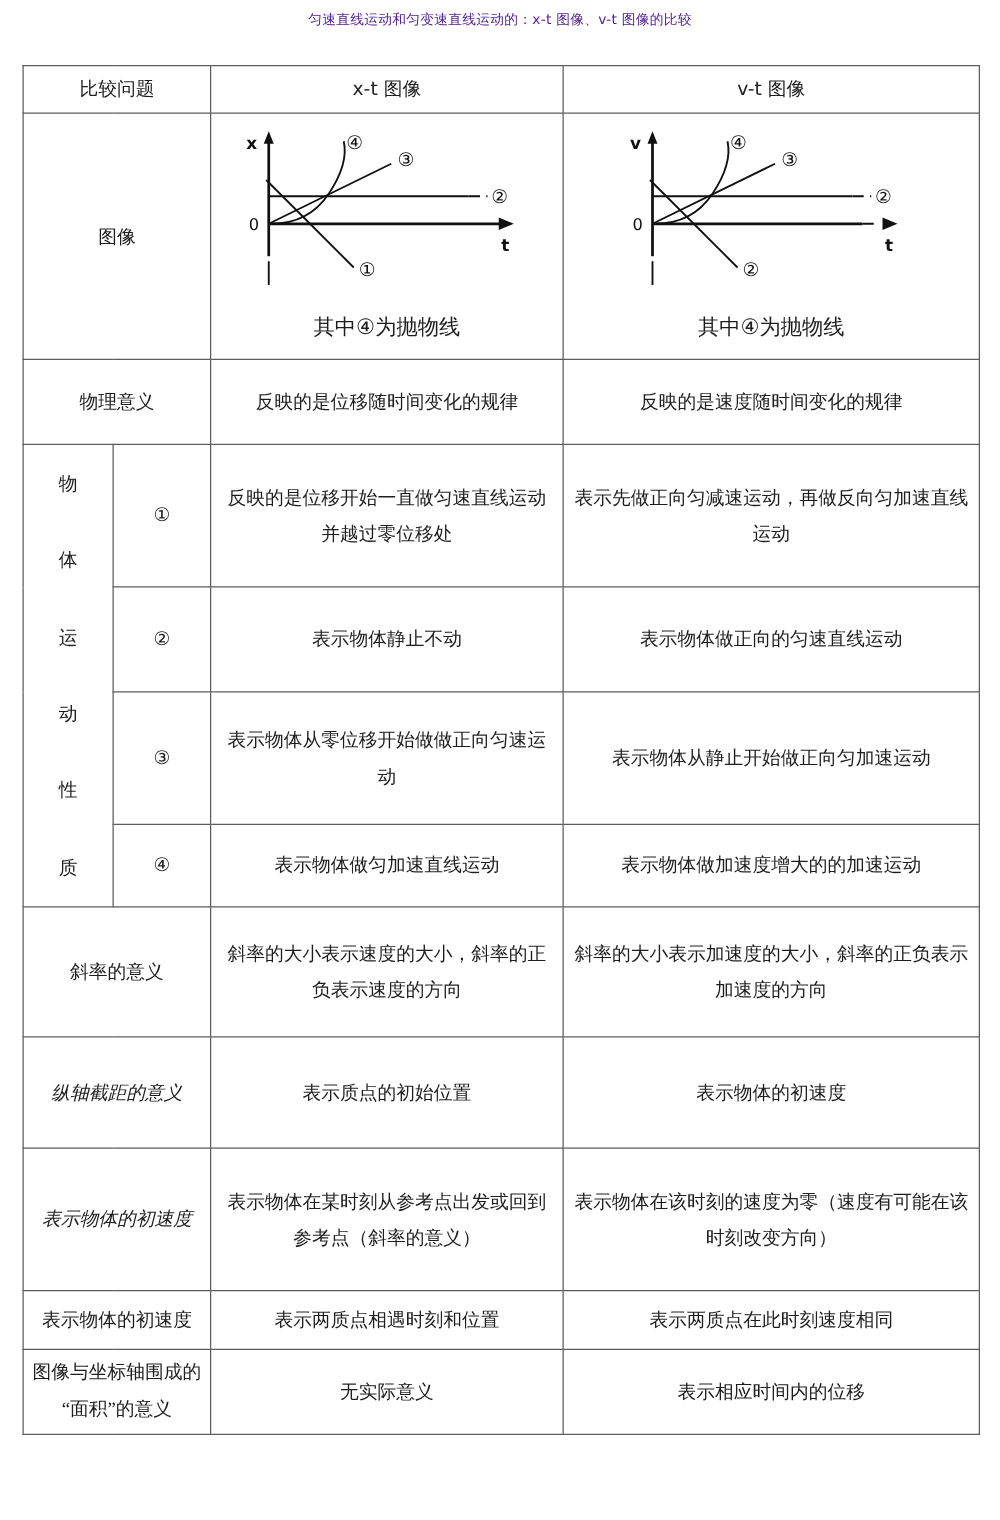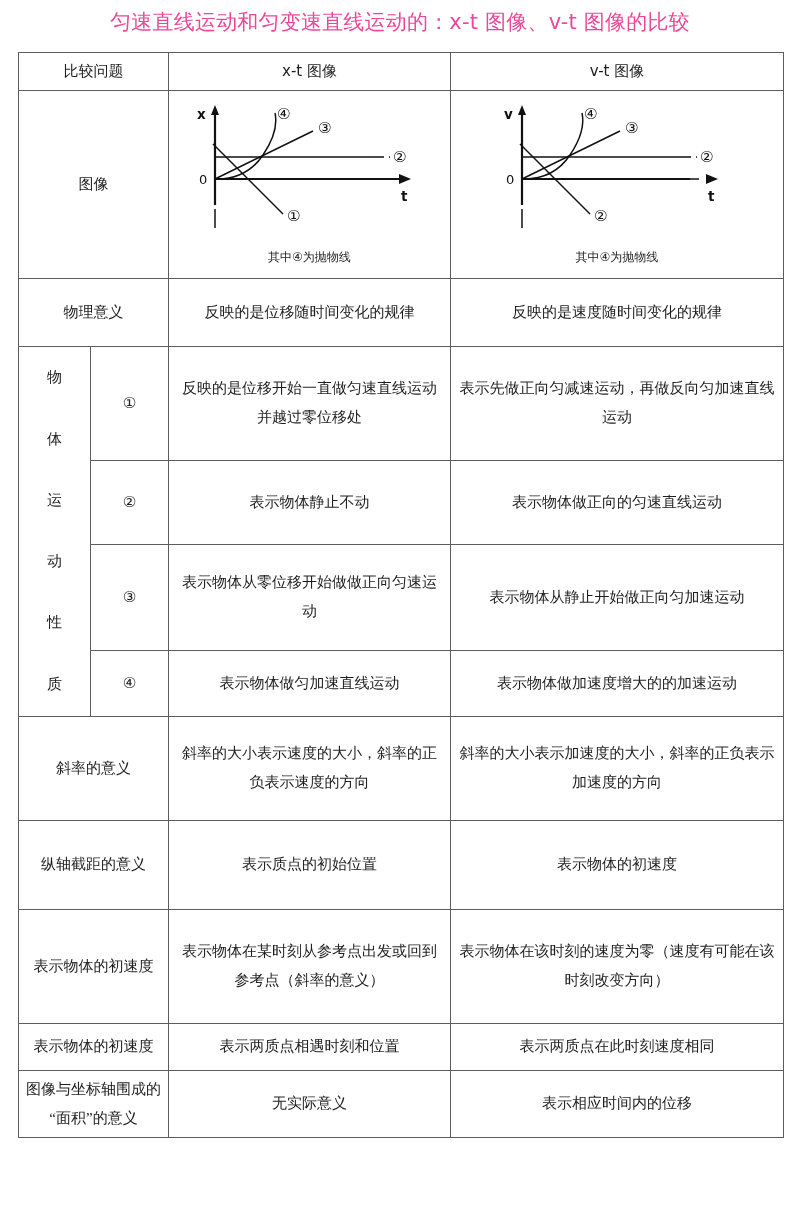--- a/index.html
+++ b/index.html
@@ -18,23 +18,23 @@
     position: relative;
     width: 800px;
     height: 1216px;
   }
   .title {
     position: absolute;
     top: 8px;
     left: 0;
     width: 800px;
     text-align: center;
-    font-size: 21px;
+    font-size: 11px;
     letter-spacing: 0.2px;
-    color: #ec4899;
+    color: #4c1d95;
     white-space: nowrap;
   }
   table.main {
     position: absolute;
     left: 18px;
     top: 52px;
     width: 765px;
     border-collapse: collapse;
     table-layout: fixed;
   }
@@ -47,21 +47,21 @@
     padding: 4px 6px;
     line-height: 1.95;
   }
   
   col.c-label   { width: 72px; }
   col.c-num     { width: 78px; }
   col.c-xt      { width: 282px; }
   col.c-vt      { width: 333px; }
 
   .hdr { font-size: 15.5px; }
-  .small-label { font-size: 12px; line-height: 1.6; }
+  .small-label { font-size: 12px; line-height: 1.6; font-style: italic; }
   .tiny-label  { font-size: 11px; line-height: 1.55; }
   .num-cell { font-size: 15px; }
 
   .vert-label {
     font-size: 15.5px;
     line-height: 1.0;
     padding: 0 !important;
   }
   .vert-label .vstack {
     display: flex;
@@ -76,21 +76,21 @@
   .two-line { line-height: 2.25; }
 
   .graph-cell { padding: 6px 0 8px 0 !important; }
   .graph-wrap {
     display: flex;
     flex-direction: column;
     align-items: center;
   }
   .graph-caption {
     margin-top: 14px;
-    font-size: 12px;
+    font-size: 17px;
   }
   svg { display: block; }
   .ax { stroke: #111; stroke-width: 2.2; fill: none; }
   .curve { stroke: #111; stroke-width: 1.5; fill: none; }
   .dash { stroke: #111; stroke-width: 1.5; fill: none; stroke-dasharray: 9 5; }
   .lbl { font-family: "DejaVu Sans", "Liberation Sans", sans-serif; font-size: 13px; fill: #111; }
   .axname { font-family: "DejaVu Sans", "Liberation Sans", sans-serif; font-size: 13.5px; font-weight: bold; fill: #111; }
   .circnum { font-family: "DejaVu Sans", "Liberation Sans", sans-serif; font-size: 15px; fill: #111; }
 </style>
 </head>

